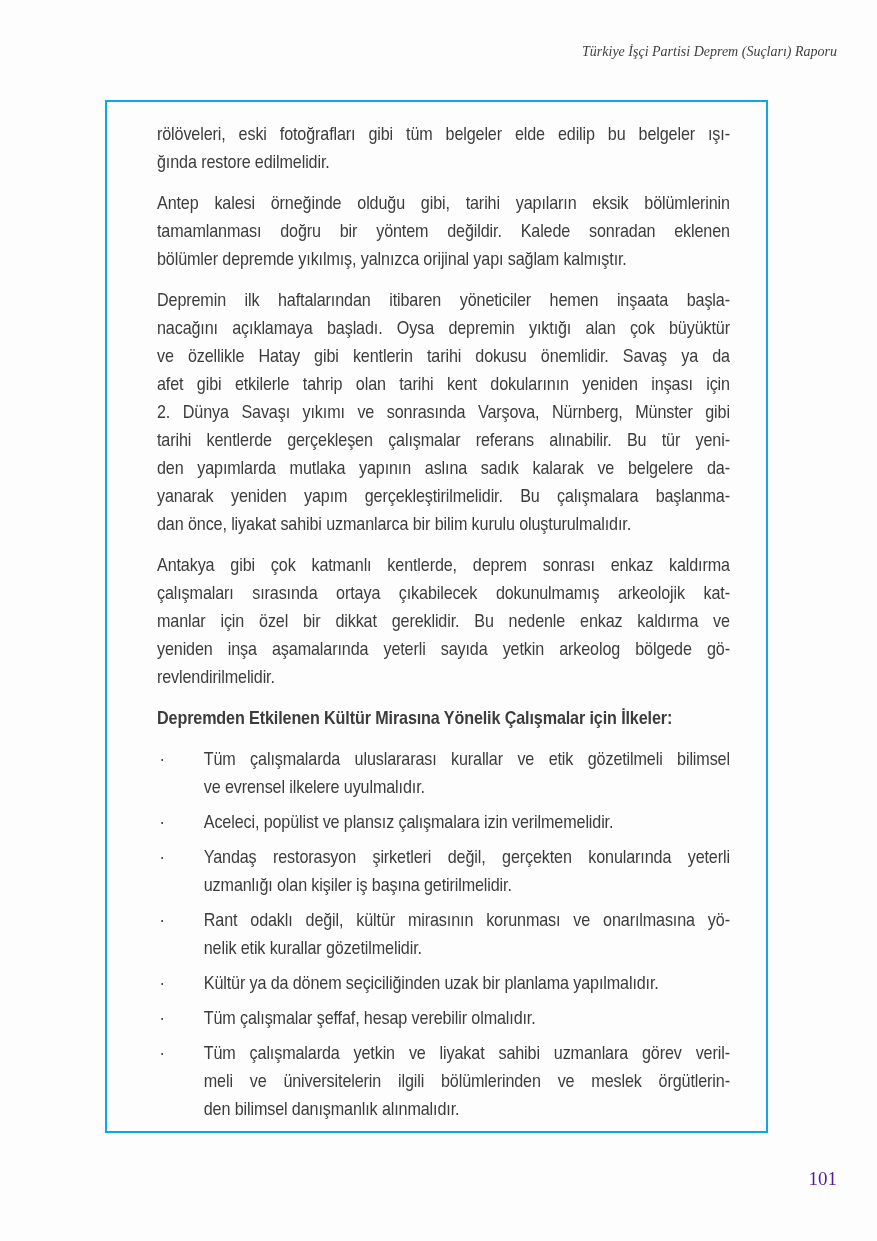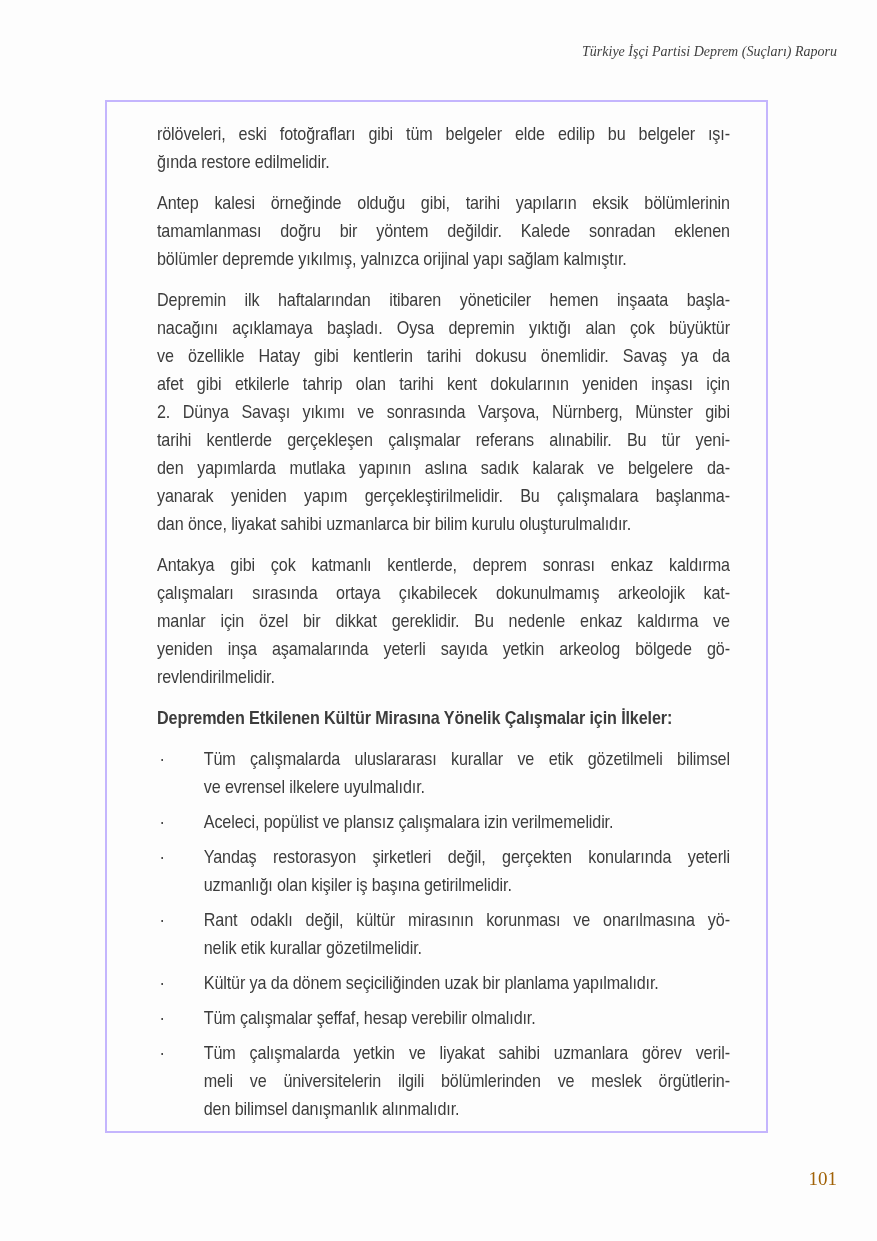--- a/index.html
+++ b/index.html
@@ -23,21 +23,21 @@
     font-size: 14px;
     color: #3f3f3f;
   }
   .content-box {
     position: absolute;
     left: 105px;
     top: 100px;
     width: 663px;
     height: 1033px;
     box-sizing: border-box;
-    border: 2px solid #c4b5fd;
+    border: 2px solid #0ea5e9;
     background: #fdfdfd;
     padding: 18px 0 0 50px;
     overflow: hidden;
   }
   .content-scale {
     width: 674px;
     transform: scaleX(0.85);
     transform-origin: left top;
     color: #3c3c3c;
     font-size: 19px;
@@ -67,21 +67,21 @@
     left: 3px;
     top: 0;
     line-height: 28px;
   }
   .page-number {
     position: absolute;
     top: 1168px;
     right: 40px;
     font-family: "Liberation Serif", serif;
     font-size: 19px;
-    color: #a16207;
+    color: #4c1d95;
   }
 </style>
 </head>
 <body>
 
 <div class="running-header">Türkiye İşçi Partisi Deprem (Suçları) Raporu</div>
 
 <div class="content-box">
   <div class="content-scale">
       <div class="block paragraph">

